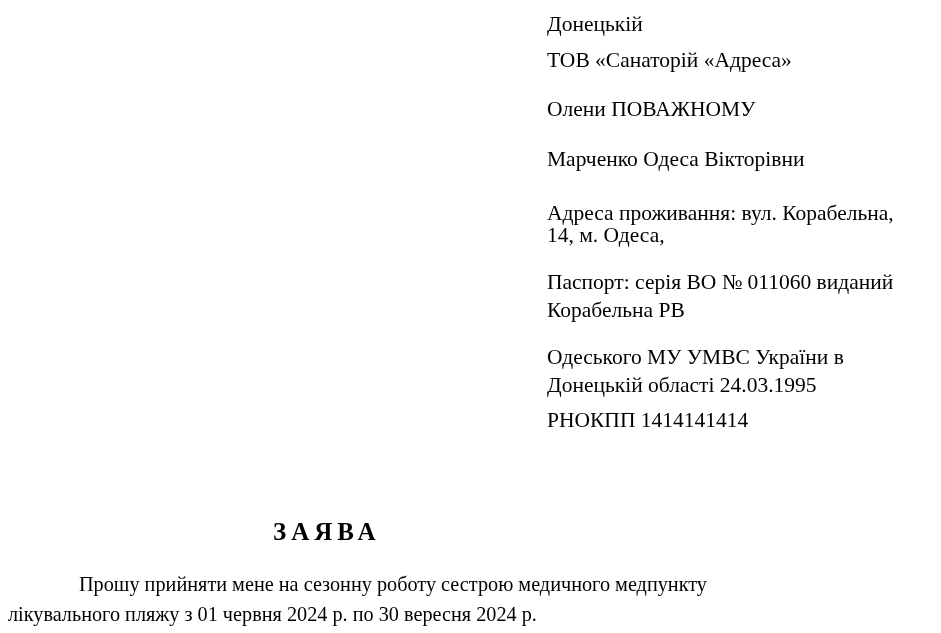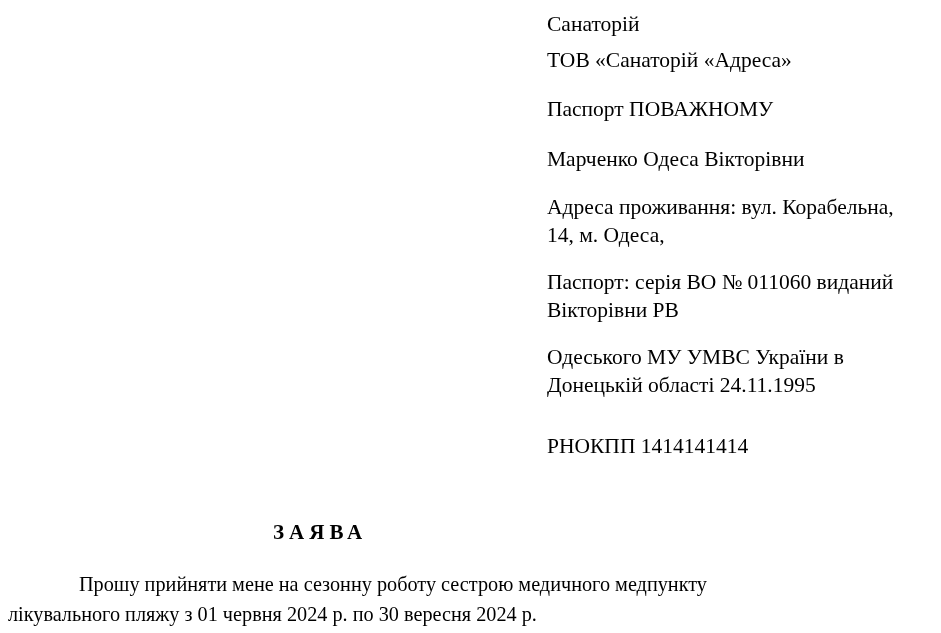--- a/index.html
+++ b/index.html
@@ -26,21 +26,21 @@
       position: absolute;
       left: 0;
       white-space: nowrap;
       line-height: 26px;
     }
     .title {
       position: absolute;
       left: 273px;
       top: 519px;
       font-weight: bold;
-      font-size: 21px;
+      font-size: 25px;
       letter-spacing: 5px;
       line-height: 26px;
       white-space: nowrap;
     }
     .body-text {
       position: absolute;
       left: 0;
       top: 570px;
       width: 941px;
     }
@@ -49,31 +49,31 @@
       white-space: nowrap;
       line-height: 28px;
       font-size: 22px;
       transform-origin: left center;
     }
   </style>
 </head>
 <body>
 
 <div class="addressee">
-  <div class="line" style="top:11px">Санаторій</div>
+  <div class="line" style="top:11px">Донецькій</div>
   <div class="line" style="top:47px">ТОВ «Санаторій «Адреса»</div>
-  <div class="line" style="top:96px">Паспорт ПОВАЖНОМУ</div>
+  <div class="line" style="top:96px">Олени ПОВАЖНОМУ</div>
   <div class="line" style="top:146px">Марченко Одеса Вікторівни</div>
-  <div class="line" style="top:194px">Адреса проживання: вул. Корабельна,</div>
+  <div class="line" style="top:200px">Адреса проживання: вул. Корабельна,</div>
   <div class="line" style="top:222px">14, м. Одеса,</div>
   <div class="line" style="top:269px">Паспорт: серія ВО № 011060 виданий</div>
-  <div class="line" style="top:297px">Вікторівни РВ</div>
+  <div class="line" style="top:297px">Корабельна РВ</div>
   <div class="line" style="top:344px">Одеського МУ УМВС України в</div>
-  <div class="line" style="top:372px">Донецькій області 24.11.1995</div>
-  <div class="line" style="top:433px">РНОКПП 1414141414</div>
+  <div class="line" style="top:372px">Донецькій області 24.03.1995</div>
+  <div class="line" style="top:407px">РНОКПП 1414141414</div>
 </div>
 
 <div class="title">ЗАЯВА</div>
 
 <div class="body-text">
   <div class="body-line" style="left:79px; top:0; transform: scaleX(0.92);">Прошу прийняти мене на сезонну роботу сестрою медичного медпункту</div>
   <div class="body-line" style="left:8px; top:30px; transform: scaleX(0.92);">лікувального пляжу з 01 червня 2024 р. по 30 вересня 2024 р.</div>
 </div>
 
 </body></html>

